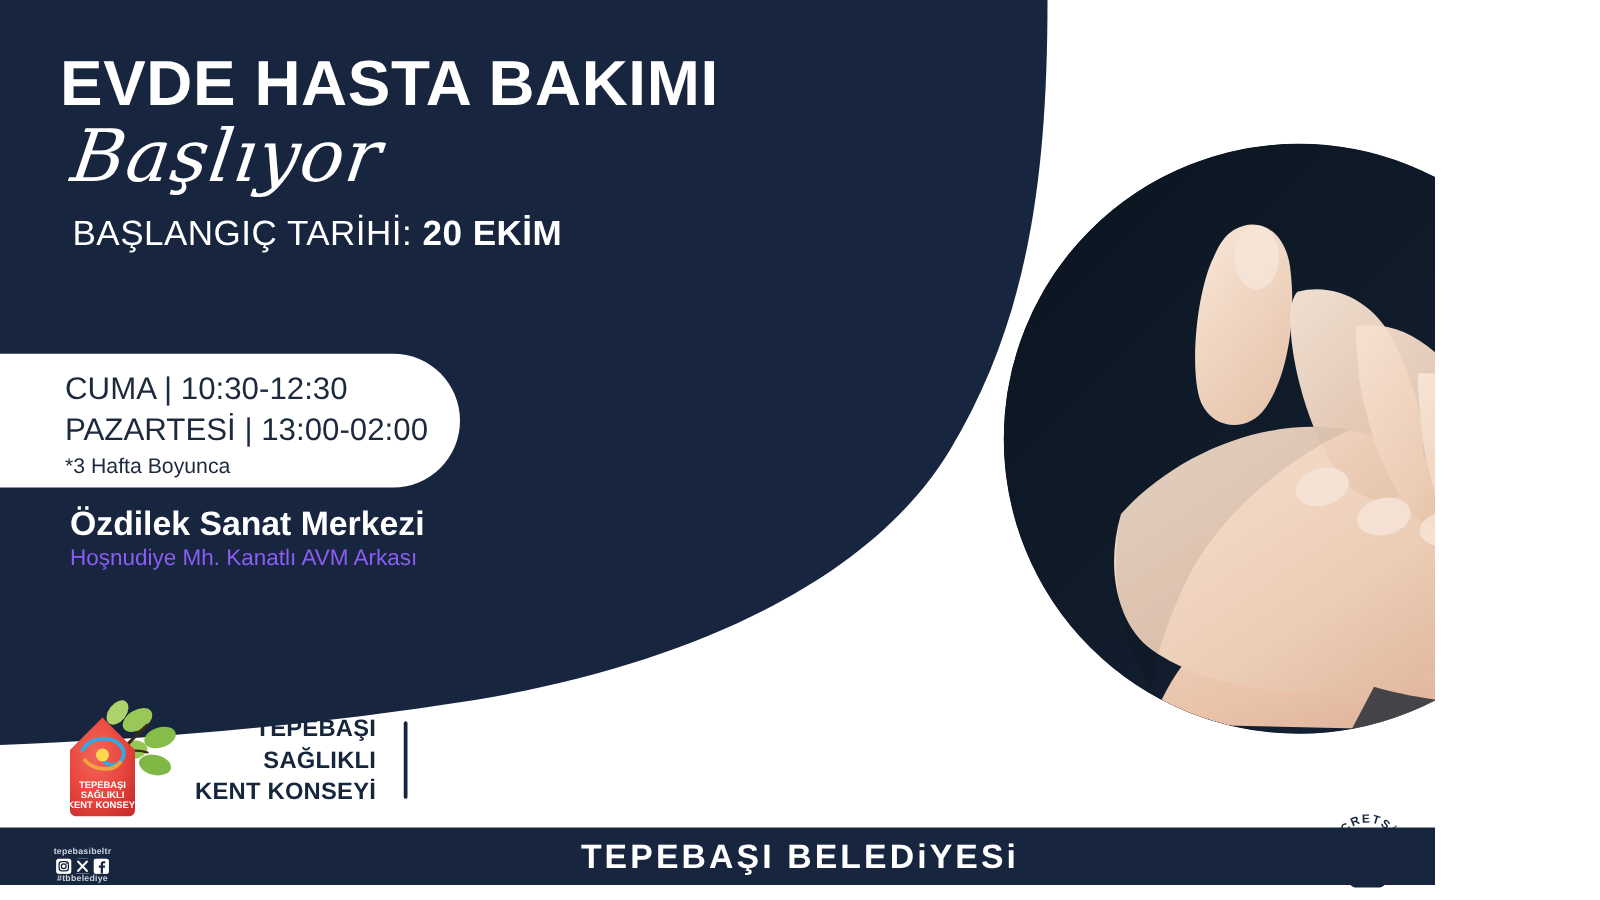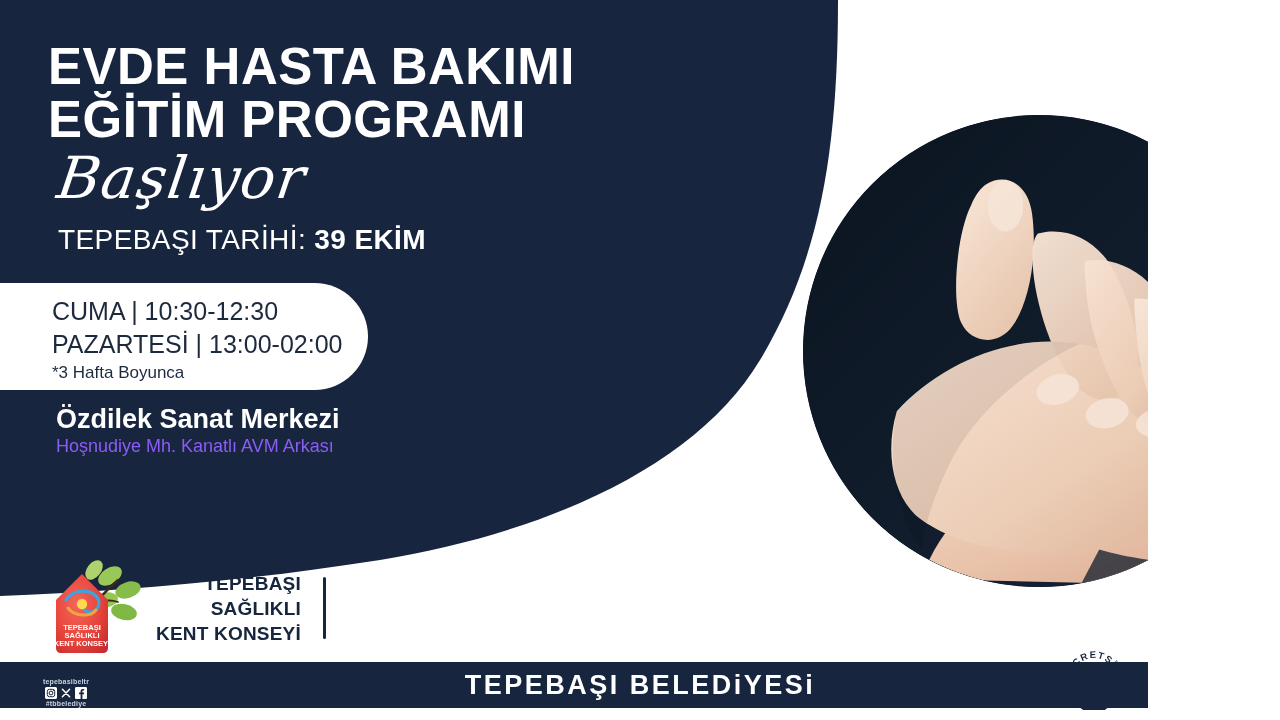--- a/index.html
+++ b/index.html
@@ -166,25 +166,24 @@
                  C96,410 84,346 95,300 Z" fill="#000000" opacity="0.08"></path>
 
         <path d="M0,380 C60,400 110,440 140,478 L0,478 Z" fill="#0c1624" opacity="0.9"></path>
         <path d="M300,440 C340,452 400,458 478,455 L478,478 L280,478 Z" fill="#101c2b" opacity="0.75"></path>
       </g>
     </svg>
   </div>
 
   <div class="headline">
     <div class="h-line">EVDE HASTA BAKIMI</div>
-    <div class="h-line">EĞİTİM PROGRAMI</div>
     <div class="script-word">Başlıyor</div>
     <div class="start-date">
-      <span>TEPEBAŞI TARİHİ:</span>
-      <b>39 EKİM</b>
+      <span>BAŞLANGIÇ TARİHİ:</span>
+      <b>20 EKİM</b>
     </div>
   </div>
 
   <div class="pill">
     <div class="pill-row">CUMA | 10:30-12:30</div>
     <div class="pill-row">PAZARTESİ | 13:00-02:00</div>
     <div class="pill-note">*3 Hafta Boyunca</div>
   </div>
 
   <div class="venue">

